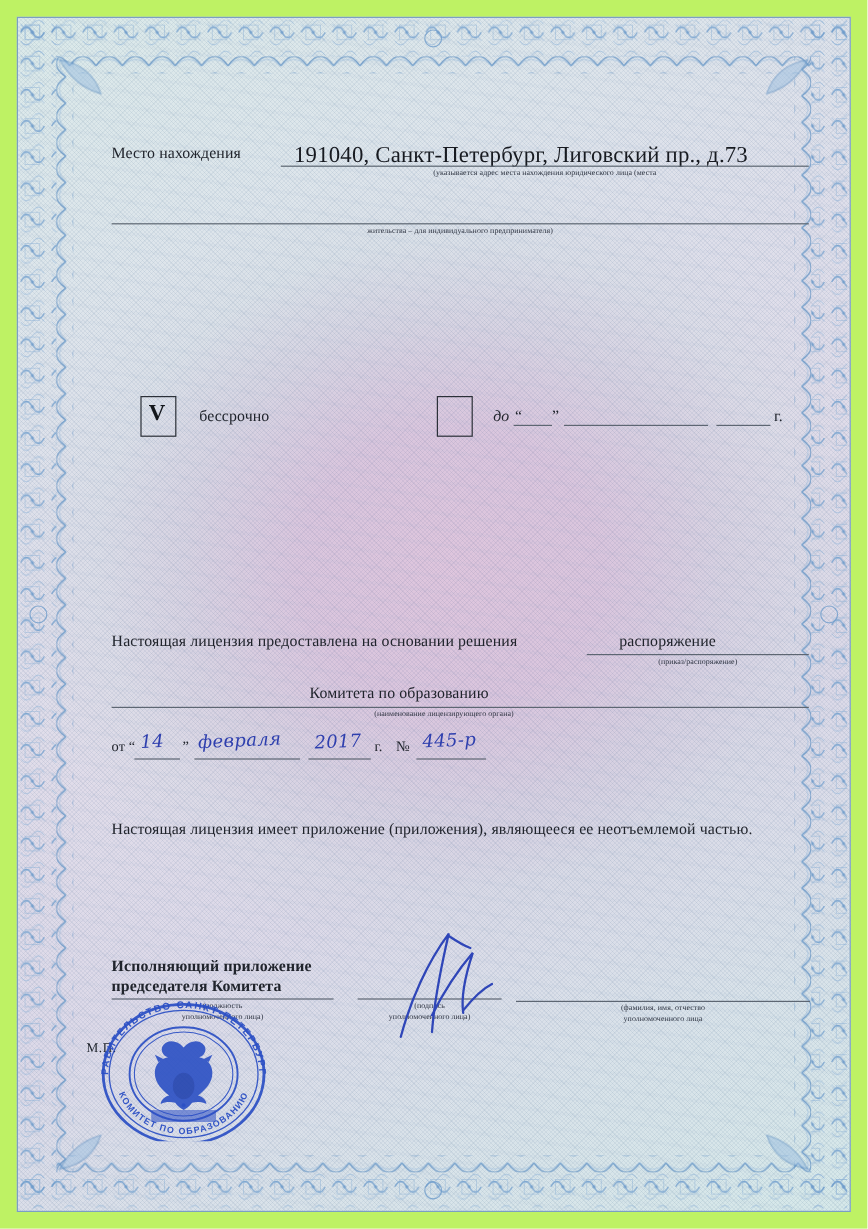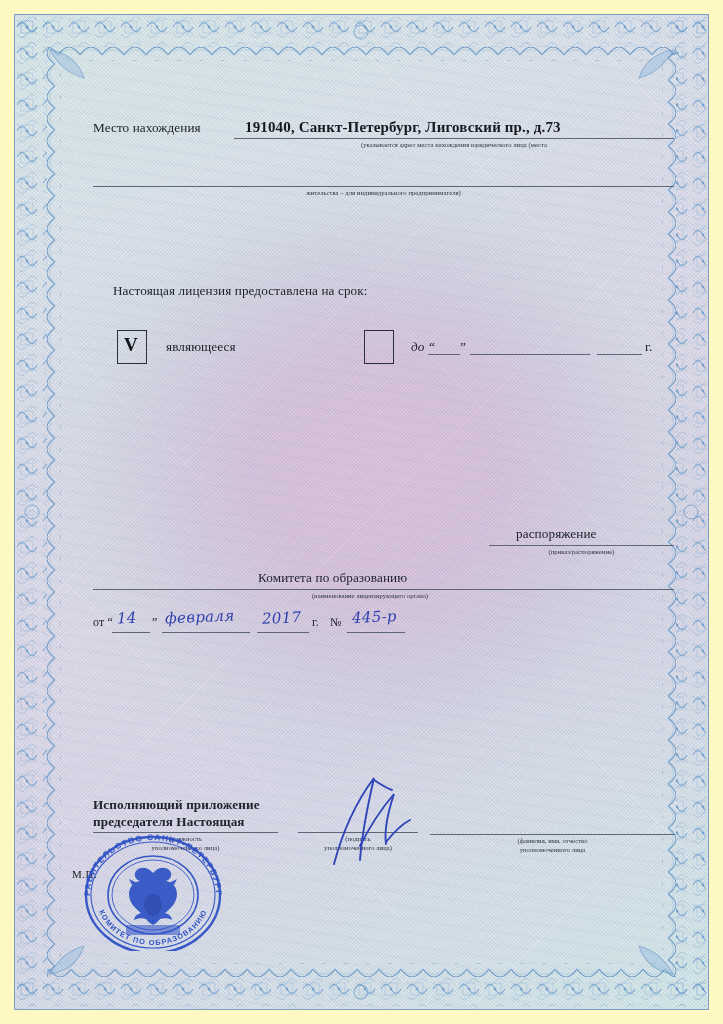--- a/index.html
+++ b/index.html
@@ -6,21 +6,21 @@
     margin: 0;
     padding: 0;
     background: #ffffff;
   }
 
   #page {
     position: relative;
     width: 723px;
     height: 1024px;
     overflow: hidden;
-    background: #fef9c3;
+    background: #bef264;
     font-family: "Liberation Serif", "DejaVu Serif", serif;
   }
 
   
   .paper {
     position: absolute;
     left: 14px;
     top: 14px;
     width: 695px;
     height: 996px;
@@ -99,22 +99,22 @@
     font-size: 6.6px;
     line-height: 1.35;
     white-space: nowrap;
     letter-spacing: 0.05px;
     text-align: center;
   }
 
   .filled {
     position: absolute;
     color: #171a20;
-    font-size: 15px;
-    font-weight: bold;
+    font-size: 19px;
+    font-weight: normal;
     white-space: nowrap;
     letter-spacing: 0.15px;
   }
 
   .rule {
     position: absolute;
     height: 0;
     border-top: 1px solid #5d6672;
   }
 
@@ -230,34 +230,34 @@
   <div class="content">
 
     <div class="txt" style="left:93px; top:120px;">Место нахождения</div>
     <div class="filled" style="left:245px; top:119px;">191040, Санкт-Петербург, Лиговский пр., д.73</div>
     <div class="rule" style="left:234px; top:138px; width:440px;"></div>
     <div class="caption" style="left:234px; top:141px; width:440px;">(указывается адрес места нахождения юридического лица (места</div>
 
     <div class="rule" style="left:93px; top:186px; width:581px;"></div>
     <div class="caption" style="left:93px; top:189px; width:581px;">жительства – для индивидуального предпринимателя)</div>
 
-    <div class="txt" style="left:113px; top:283px;">Настоящая лицензия предоставлена на срок:</div>
 
     <div class="box" style="left:117px; top:330px; width:30px; height:34px;"></div>
     <div class="checkmark" style="left:124px; top:334px;">V</div>
-    <div class="txt" style="left:166px; top:339px;">являющееся</div>
+    <div class="txt" style="left:166px; top:339px;">бессрочно</div>
 
     <div class="box" style="left:364px; top:330px; width:30px; height:34px;"></div>
     <div class="txt" style="left:411px; top:339px;font-style:italic;">до “</div>
     <div class="rule" style="left:428px; top:354px; width:32px;"></div>
     <div class="txt" style="left:460px; top:339px;">”</div>
     <div class="rule" style="left:470px; top:354px; width:120px;"></div>
     <div class="rule" style="left:597px; top:354px; width:45px;"></div>
     <div class="txt" style="left:645px; top:339px;">г.</div>
 
+    <div class="txt" style="left:93px; top:526px;">Настоящая лицензия предоставлена на основании решения</div>
     <div class="txt" style="left:516px; top:526px;">распоряжение</div>
     <div class="rule" style="left:489px; top:545px; width:185px;"></div>
     <div class="caption" style="left:489px; top:548px; width:185px;">(приказ/распоряжение)</div>
 
     <div class="txt" style="left:258px; top:570px;">Комитета по образованию</div>
     <div class="rule" style="left:93px; top:589px; width:581px;"></div>
     <div class="caption" style="left:245px; top:592px; width:250px;">(наименование лицензирующего органа)</div>
 
     <div class="txt" style="left:93px; top:615px; font-size:12px;">от “</div>
     <div class="hand" style="left:117px; top:609px;">14</div>
@@ -265,23 +265,24 @@
     <div class="txt" style="left:152px; top:615px; font-size:12px;">”</div>
     <div class="hand" style="left:165px; top:608px;">февраля</div>
     <div class="rule" style="left:162px; top:632px; width:88px;"></div>
     <div class="hand" style="left:262px; top:609px;">2017</div>
     <div class="rule" style="left:257px; top:632px; width:52px;"></div>
     <div class="txt" style="left:312px; top:615px; font-size:12px;">г.</div>
     <div class="txt" style="left:330px; top:615px; font-size:12px;">№</div>
     <div class="hand" style="left:352px; top:608px;">445-р</div>
     <div class="rule" style="left:347px; top:632px; width:58px;"></div>
 
+    <div class="txt" style="left:93px; top:683px;">Настоящая лицензия имеет приложение (приложения), являющееся ее неотъемлемой частью.</div>
 
     <div class="txt" style="left:93px; top:797px; font-weight:bold;">Исполняющий приложение</div>
-    <div class="txt" style="left:93px; top:814px; font-weight:bold;">председателя Настоящая</div>
+    <div class="txt" style="left:93px; top:814px; font-weight:bold;">председателя Комитета</div>
     <div class="rule" style="left:93px; top:832px; width:185px;"></div>
     <div class="caption" style="left:93px; top:835px; width:185px;">(должность</div>
     <div class="caption" style="left:93px; top:844px; width:185px;">уполномоченного лица)</div>
 
     <div class="rule" style="left:298px; top:832px; width:120px;"></div>
     <div class="caption" style="left:298px; top:835px; width:120px;">(подпись</div>
     <div class="caption" style="left:298px; top:844px; width:120px;">уполномоченного лица)</div>
 
     <div class="rule" style="left:430px; top:834px; width:245px;"></div>
     <div class="caption" style="left:430px; top:837px; width:245px;">(фамилия, имя, отчество</div>

